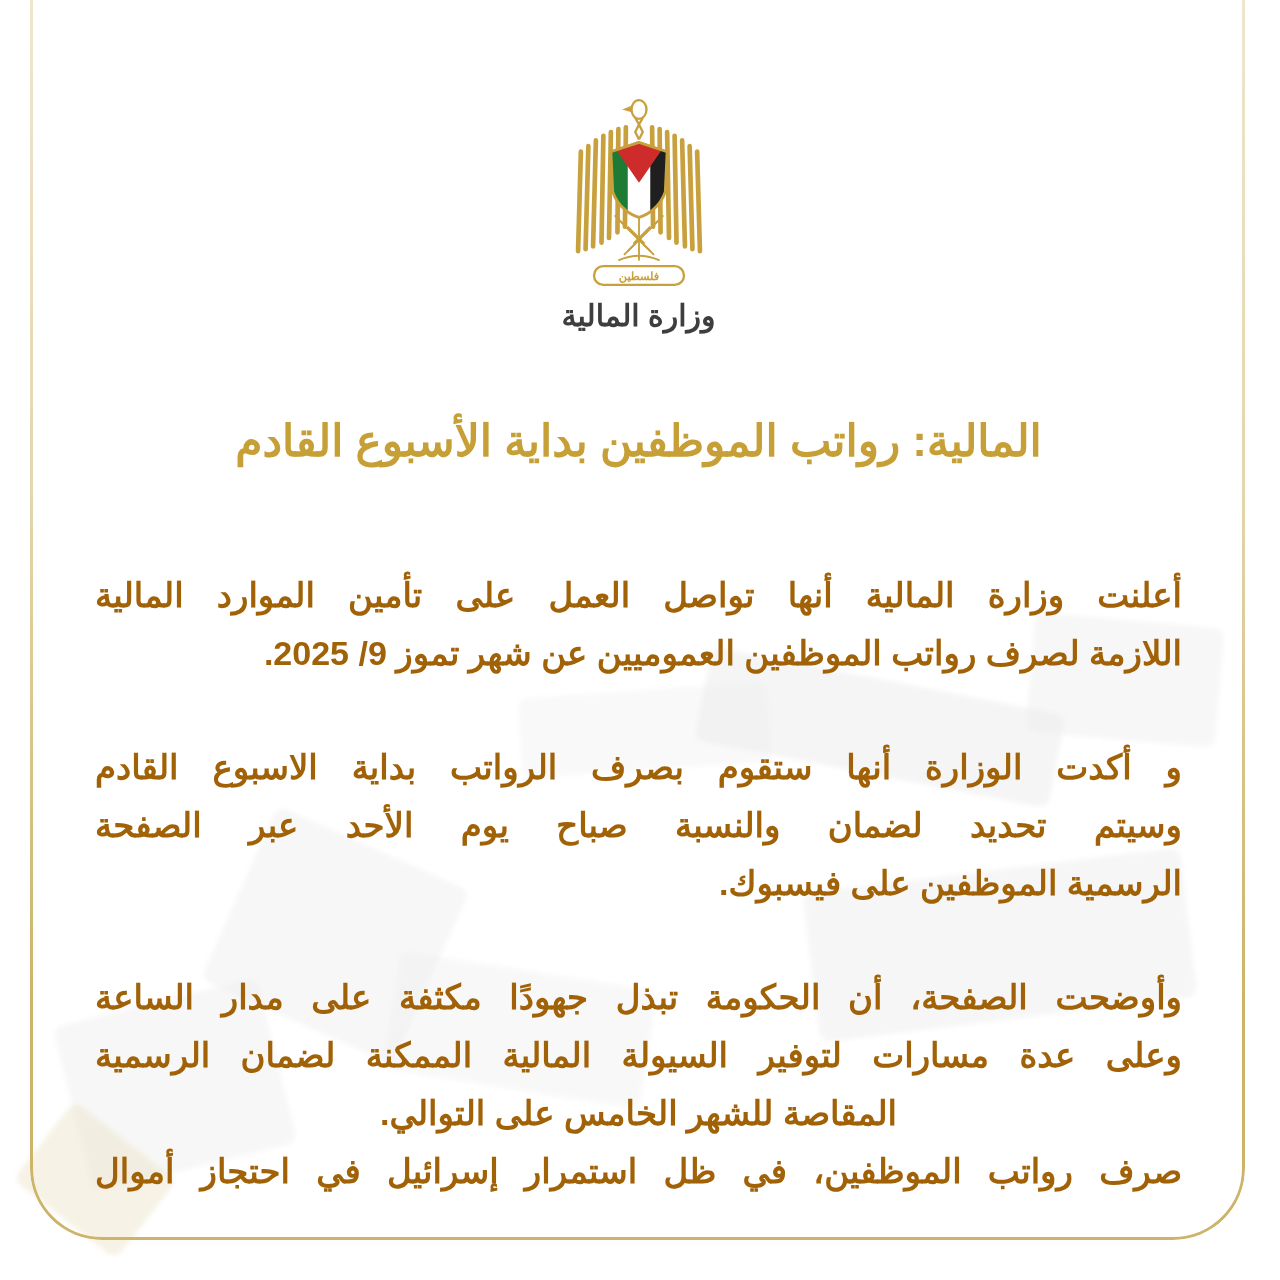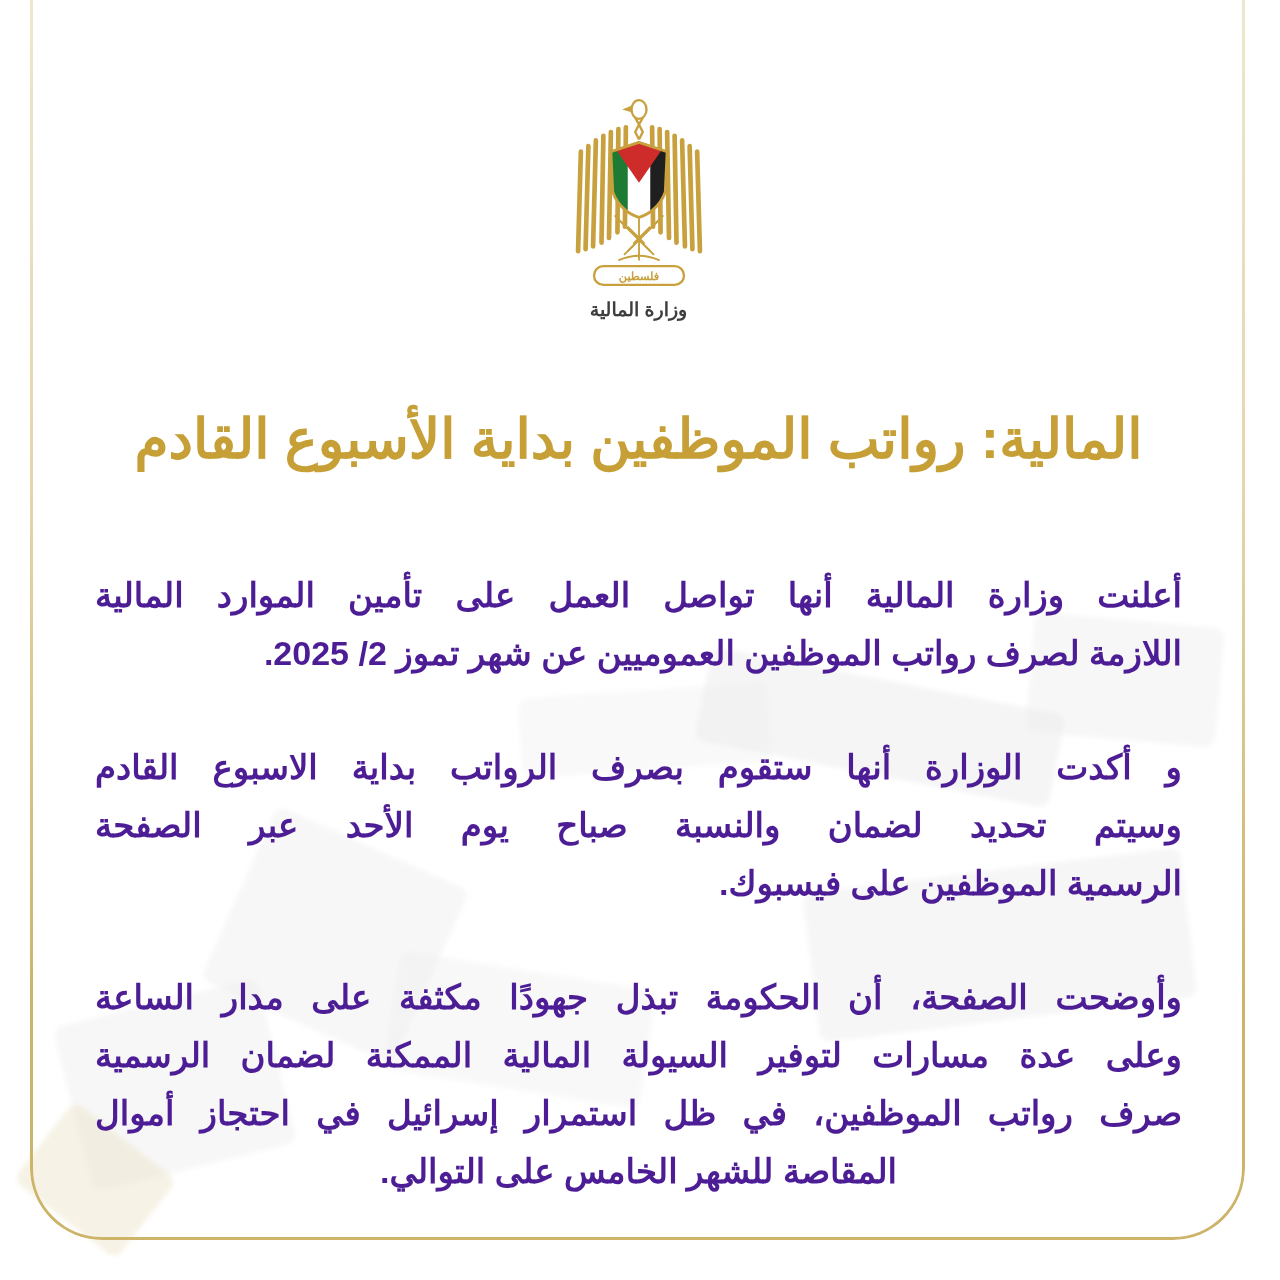--- a/index.html
+++ b/index.html
@@ -23,30 +23,30 @@
   .card-border{
     position:absolute;left:30px;right:32px;top:-120px;bottom:40px;
     border:3px solid #cdb469;border-radius:72px;pointer-events:none;
     -webkit-mask-image:linear-gradient(to bottom,rgba(0,0,0,.28) 0%,rgba(0,0,0,.55) 45%,#000 82%);
             mask-image:linear-gradient(to bottom,rgba(0,0,0,.28) 0%,rgba(0,0,0,.55) 45%,#000 82%);
   }
 
   .emblem{position:absolute;top:92px;left:50%;transform:translateX(-50%);width:150px;height:200px;}
   .ministry-name{
     position:absolute;top:298px;left:0;width:100%;text-align:center;
-    font-size:19px;font-weight:bold;color:#3e3e3e;direction:rtl;
+    font-size:30px;font-weight:bold;color:#3e3e3e;direction:rtl;
   }
   .headline{
-    position:absolute;top:404px;left:0;right:0;margin:0;text-align:center;
-    font-size:55px;font-weight:bold;color:#c6a036;direction:rtl;white-space:nowrap;
+    position:absolute;top:404px;left:0;right:0;margin:8px;text-align:center;
+    font-size:44px;font-weight:bold;color:#c6a036;direction:rtl;white-space:nowrap;
     line-height:1.3;
   }
   .body-text{
     position:absolute;top:566px;left:95px;right:95px;direction:rtl;
-    font-size:34px;font-weight:bold;color:#4c1d95;
+    font-size:34px;font-weight:bold;color:#a16207;
   }
   .para{margin:0 0 56px 0;}
   .bline{line-height:58px;text-align:justify;text-align-last:justify;}
   .bline.last-right{text-align-last:right;}
   .bline.last-center{text-align-last:center;}
 </style>
 </head>
 <body>
 
 <div class="canvas">
@@ -122,28 +122,28 @@
     </svg>
   </div>
 
   <div class="ministry-name">وزارة المالية</div>
 
   <h1 class="headline">المالية: رواتب الموظفين بداية الأسبوع القادم</h1>
 
   <div class="body-text">
     <div class="para">
       <div class="bline">أعلنت وزارة المالية أنها تواصل العمل على تأمين الموارد المالية</div>
-      <div class="bline last-right">اللازمة لصرف رواتب الموظفين العموميين عن شهر تموز 2/ 2025.</div>
+      <div class="bline last-right">اللازمة لصرف رواتب الموظفين العموميين عن شهر تموز 9/ 2025.</div>
     </div>
     <div class="para">
       <div class="bline">و أكدت الوزارة أنها ستقوم بصرف الرواتب بداية الاسبوع القادم</div>
       <div class="bline">وسيتم تحديد لضمان والنسبة صباح يوم الأحد عبر الصفحة</div>
       <div class="bline last-right">الرسمية الموظفين على فيسبوك.</div>
     </div>
     <div class="para">
       <div class="bline">وأوضحت الصفحة، أن الحكومة تبذل جهودًا مكثفة على مدار الساعة</div>
       <div class="bline">وعلى عدة مسارات لتوفير السيولة المالية الممكنة لضمان الرسمية</div>
+      <div class="bline last-center">المقاصة للشهر الخامس على التوالي.</div>
       <div class="bline">صرف رواتب الموظفين، في ظل استمرار إسرائيل في احتجاز أموال</div>
-      <div class="bline last-center">المقاصة للشهر الخامس على التوالي.</div>
     </div>
   </div>
 
 </div>
 
 </body></html>

